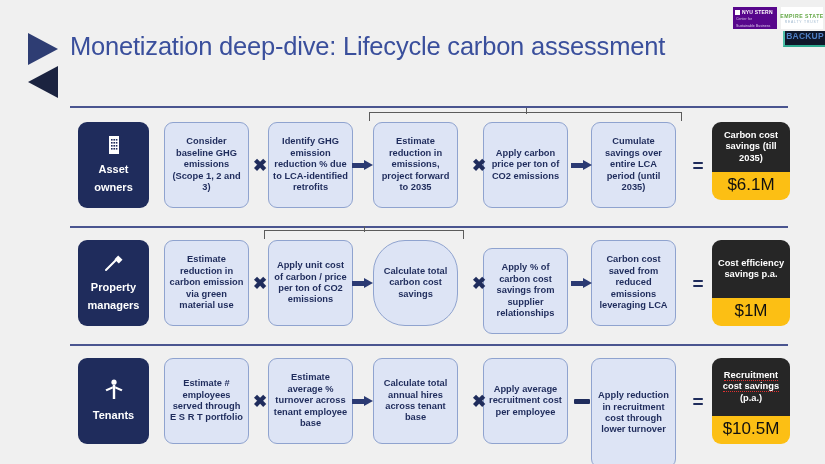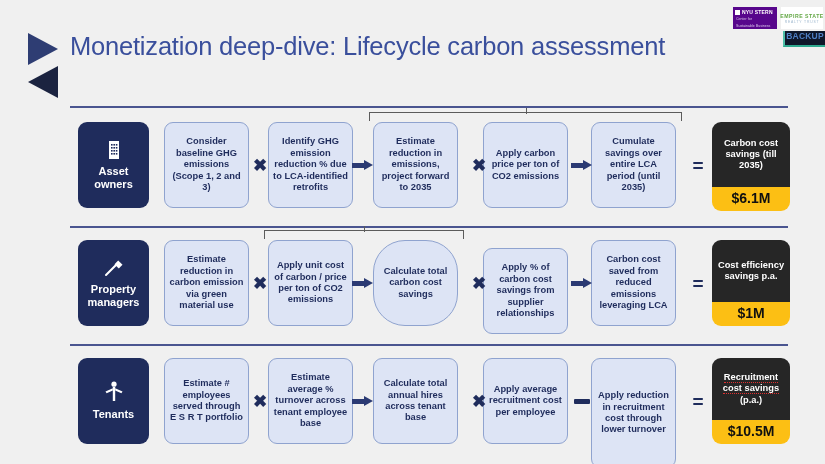--- a/index.html
+++ b/index.html
@@ -150,21 +150,21 @@
     color: #ffffff;
     display: flex;
     flex-direction: column;
     align-items: center;
     justify-content: center;
     gap: 5px;
   }
   .actor-label {
     font-size: 11px;
     font-weight: bold;
-    line-height: 13px;
+    line-height: 18px;
     text-align: center;
   }
   .actor-icon { display:block; }
 
   .step-box {
     position: absolute;
     width: 85px;
     border: 1.3px solid #8fa3cf;
     border-radius: 9px;
     background: #dde4f5;
@@ -241,22 +241,22 @@
     flex: 1 1 auto;
     display: flex;
     align-items: center;
     justify-content: center;
     padding: 3px 3px;
     box-sizing: border-box;
   }
   .result-val {
     background: #fcbf14;
     color: #101010;
-    font-size: 14px;
-    font-weight: bold;
+    font-size: 17px;
+    font-weight: normal;
     text-align: center;
     padding: 3px 0 5px 0;
   }
   .spell { border-bottom: 1.5px dotted #e03030; }
 
   .bracket {
     position: absolute;
     border-top: 1.3px solid #5b5b5b;
     border-left: 1.3px solid #5b5b5b;
     border-right: 1.3px solid #5b5b5b;
@@ -353,21 +353,21 @@
           </div>
         </div>
         <div class="op op-times" style="left: 468px; top: 32px; height: 22px;">✖</div>
         <div class="op" style="left: 571px; top: 32px; height: 22px;">
           <div class="op-arrow">
             <div class="shaft"></div>
             <div class="head"></div>
           </div>
         </div>
         <div class="op op-equals" style="left: 687px; top: 32px; height: 22px;">=</div>
-        <div class="result-box" style="left: 712px; top: 0px; height: 89px;">
+        <div class="result-box" style="left: 712px; top: 0px; height: 78px;">
           <div class="result-top">Carbon cost savings (till 2035)</div>
           <div class="result-val">$6.1M</div>
         </div>
       </div>
       <div class="row" style="top: 240px; height: 86px;">
         <div class="bracket" style="left: 264px; width: 198px; top: -10px;">
           <div class="tick"></div>
         </div>
         <div class="actor-box" style="left: 78px; top: 0px; height: 86px;">
           <svg class="actor-icon" width="22" height="20" viewBox="0 0 22 20">

